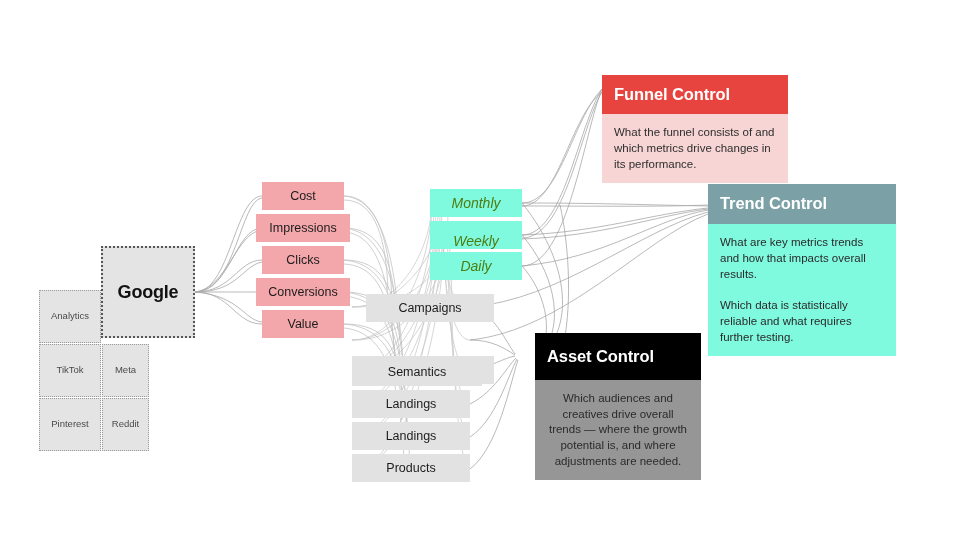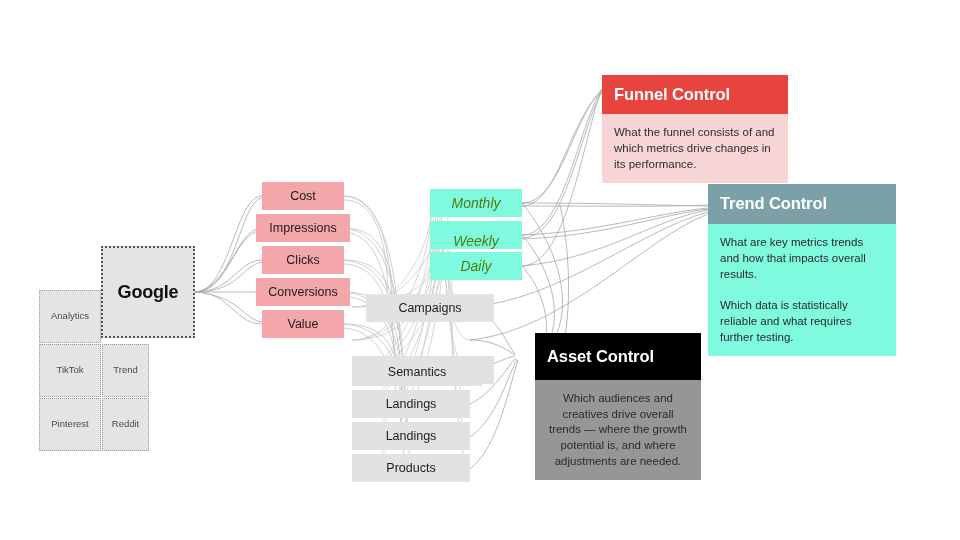--- a/index.html
+++ b/index.html
@@ -212,21 +212,21 @@
 
   <div class="node plat" style="left:39px; top:290px; width:62px; height:53px;">
     <span>Analytics</span>
   </div>
 
   <div class="node plat" style="left:39px; top:344px; width:62px; height:53px;">
     <span>TikTok</span>
   </div>
 
   <div class="node plat" style="left:102px; top:344px; width:47px; height:53px;">
-    <span>Trend</span>
+    <span>Meta</span>
   </div>
 
   <div class="node plat" style="left:39px; top:398px; width:62px; height:53px;">
     <span>Pinterest</span>
   </div>
 
   <div class="node plat" style="left:102px; top:398px; width:47px; height:53px;">
     <span>Reddit</span>
   </div>
 

